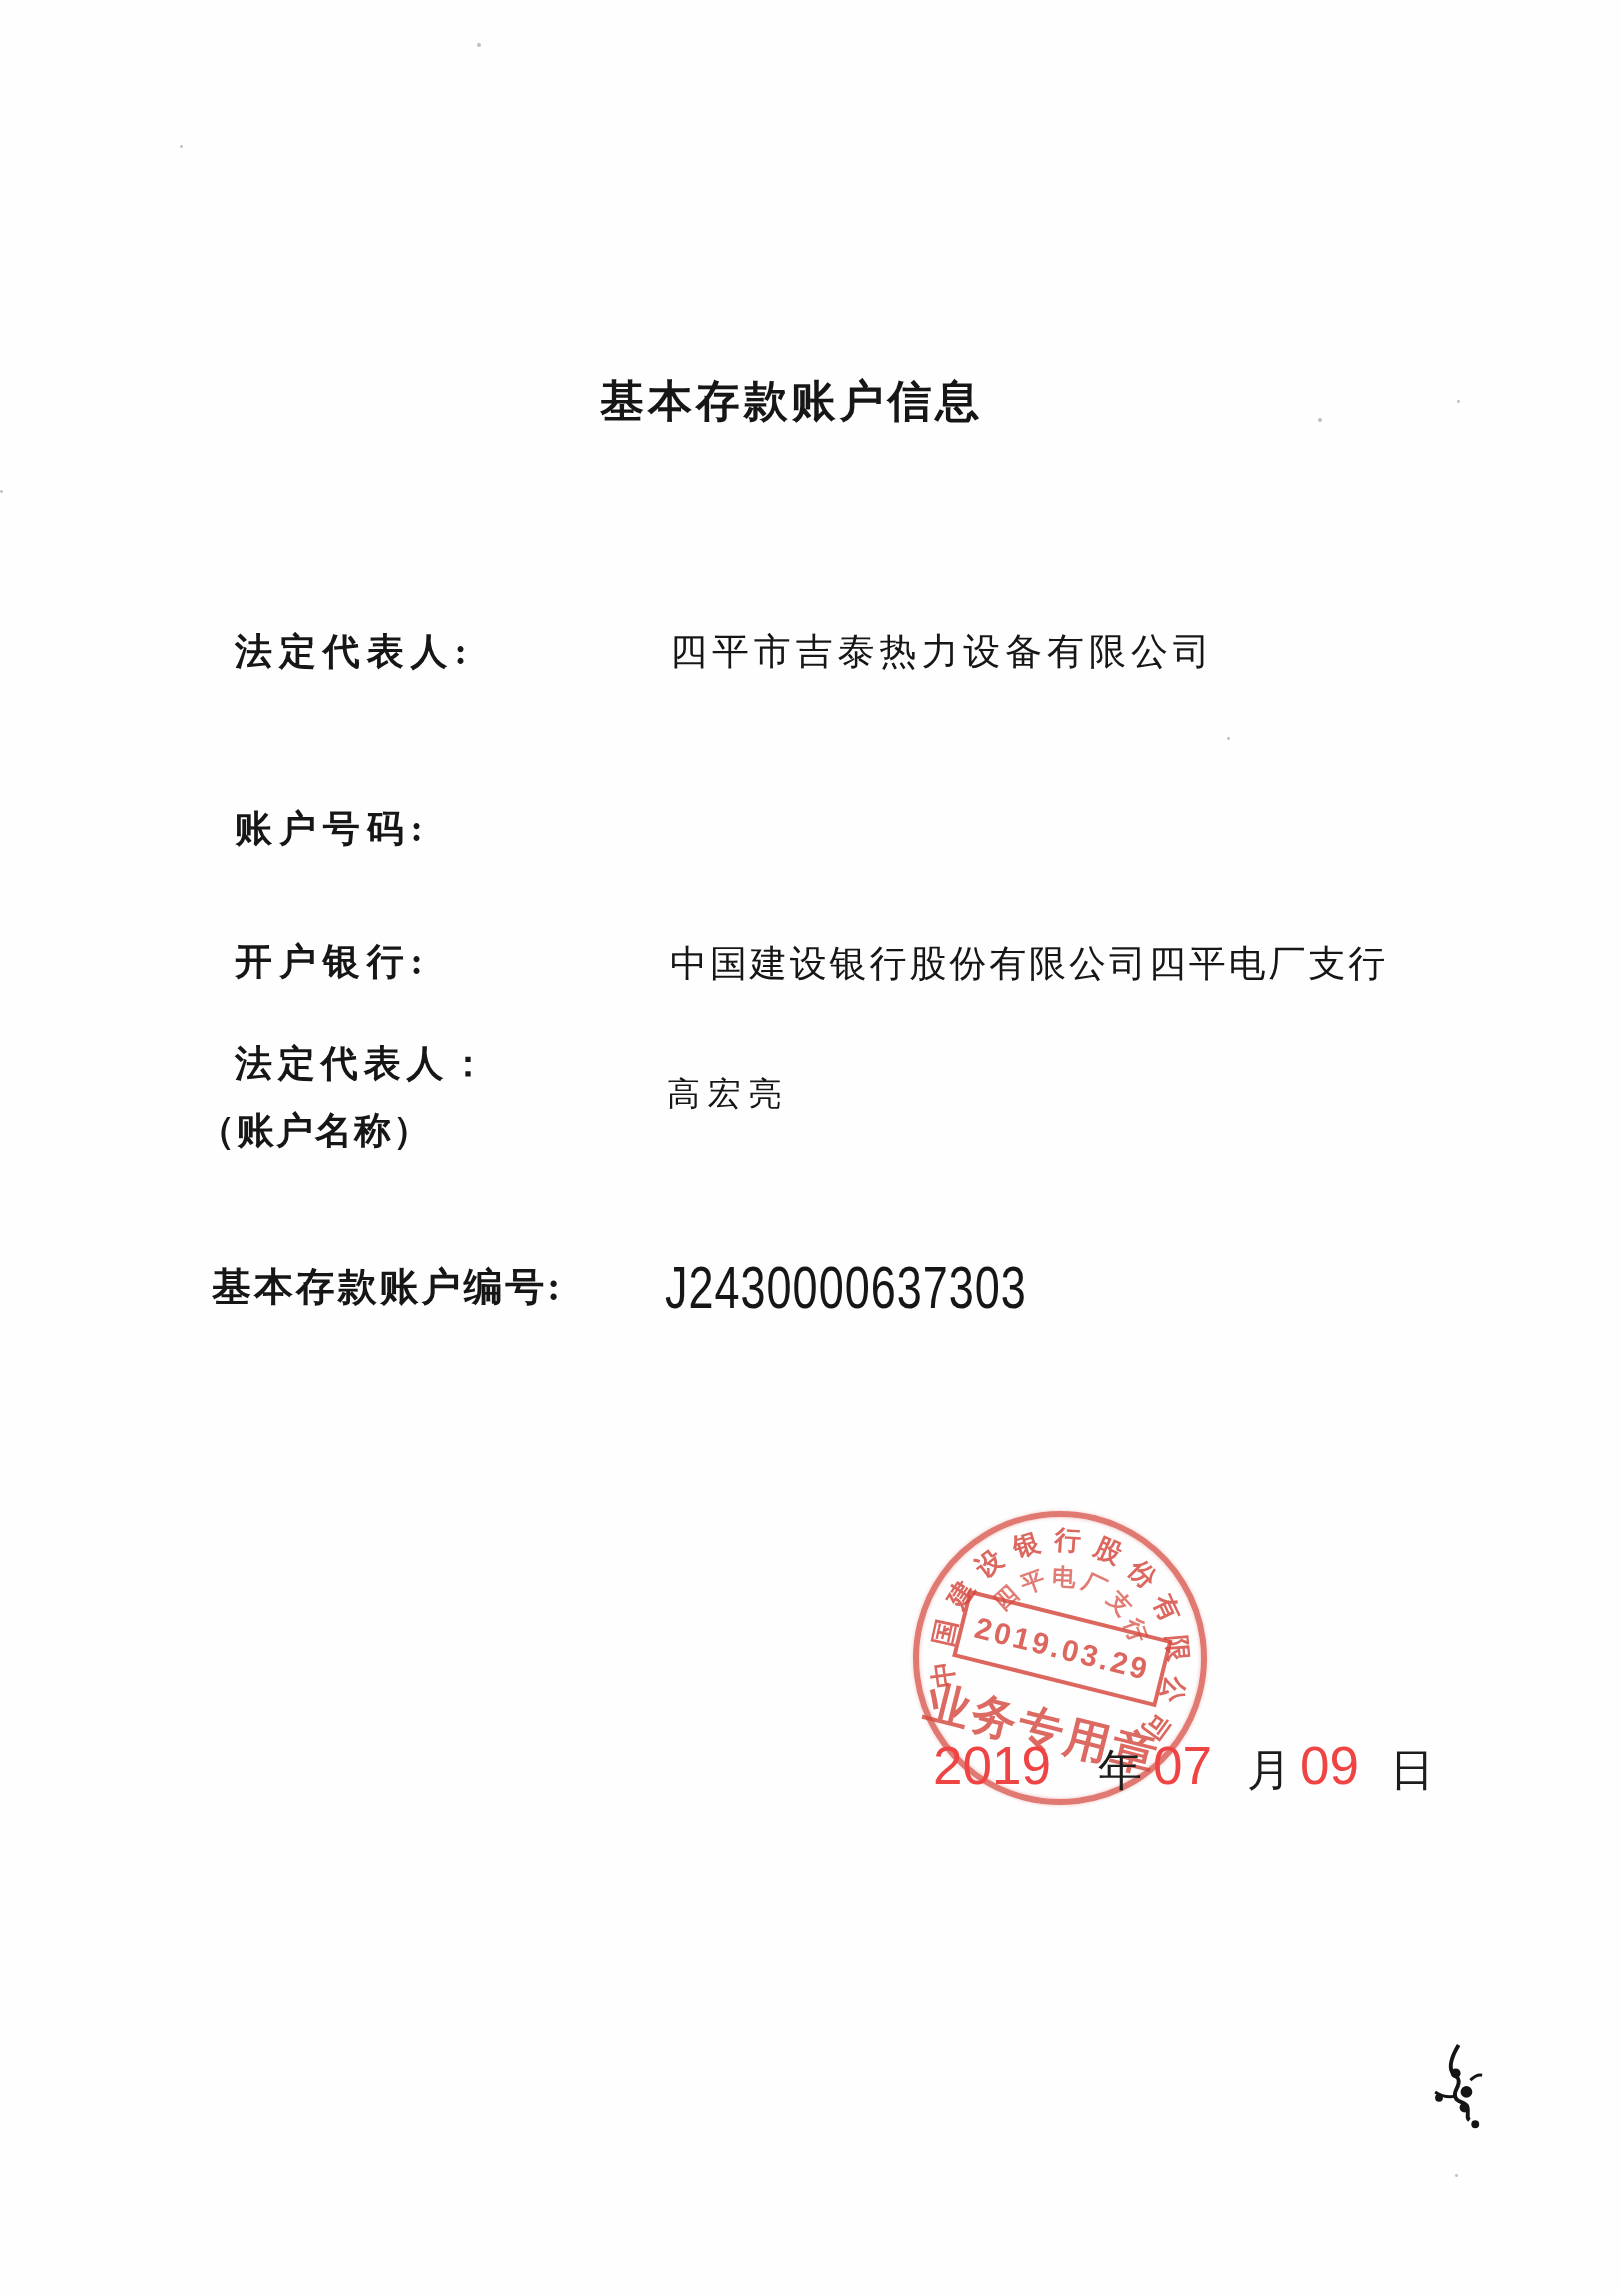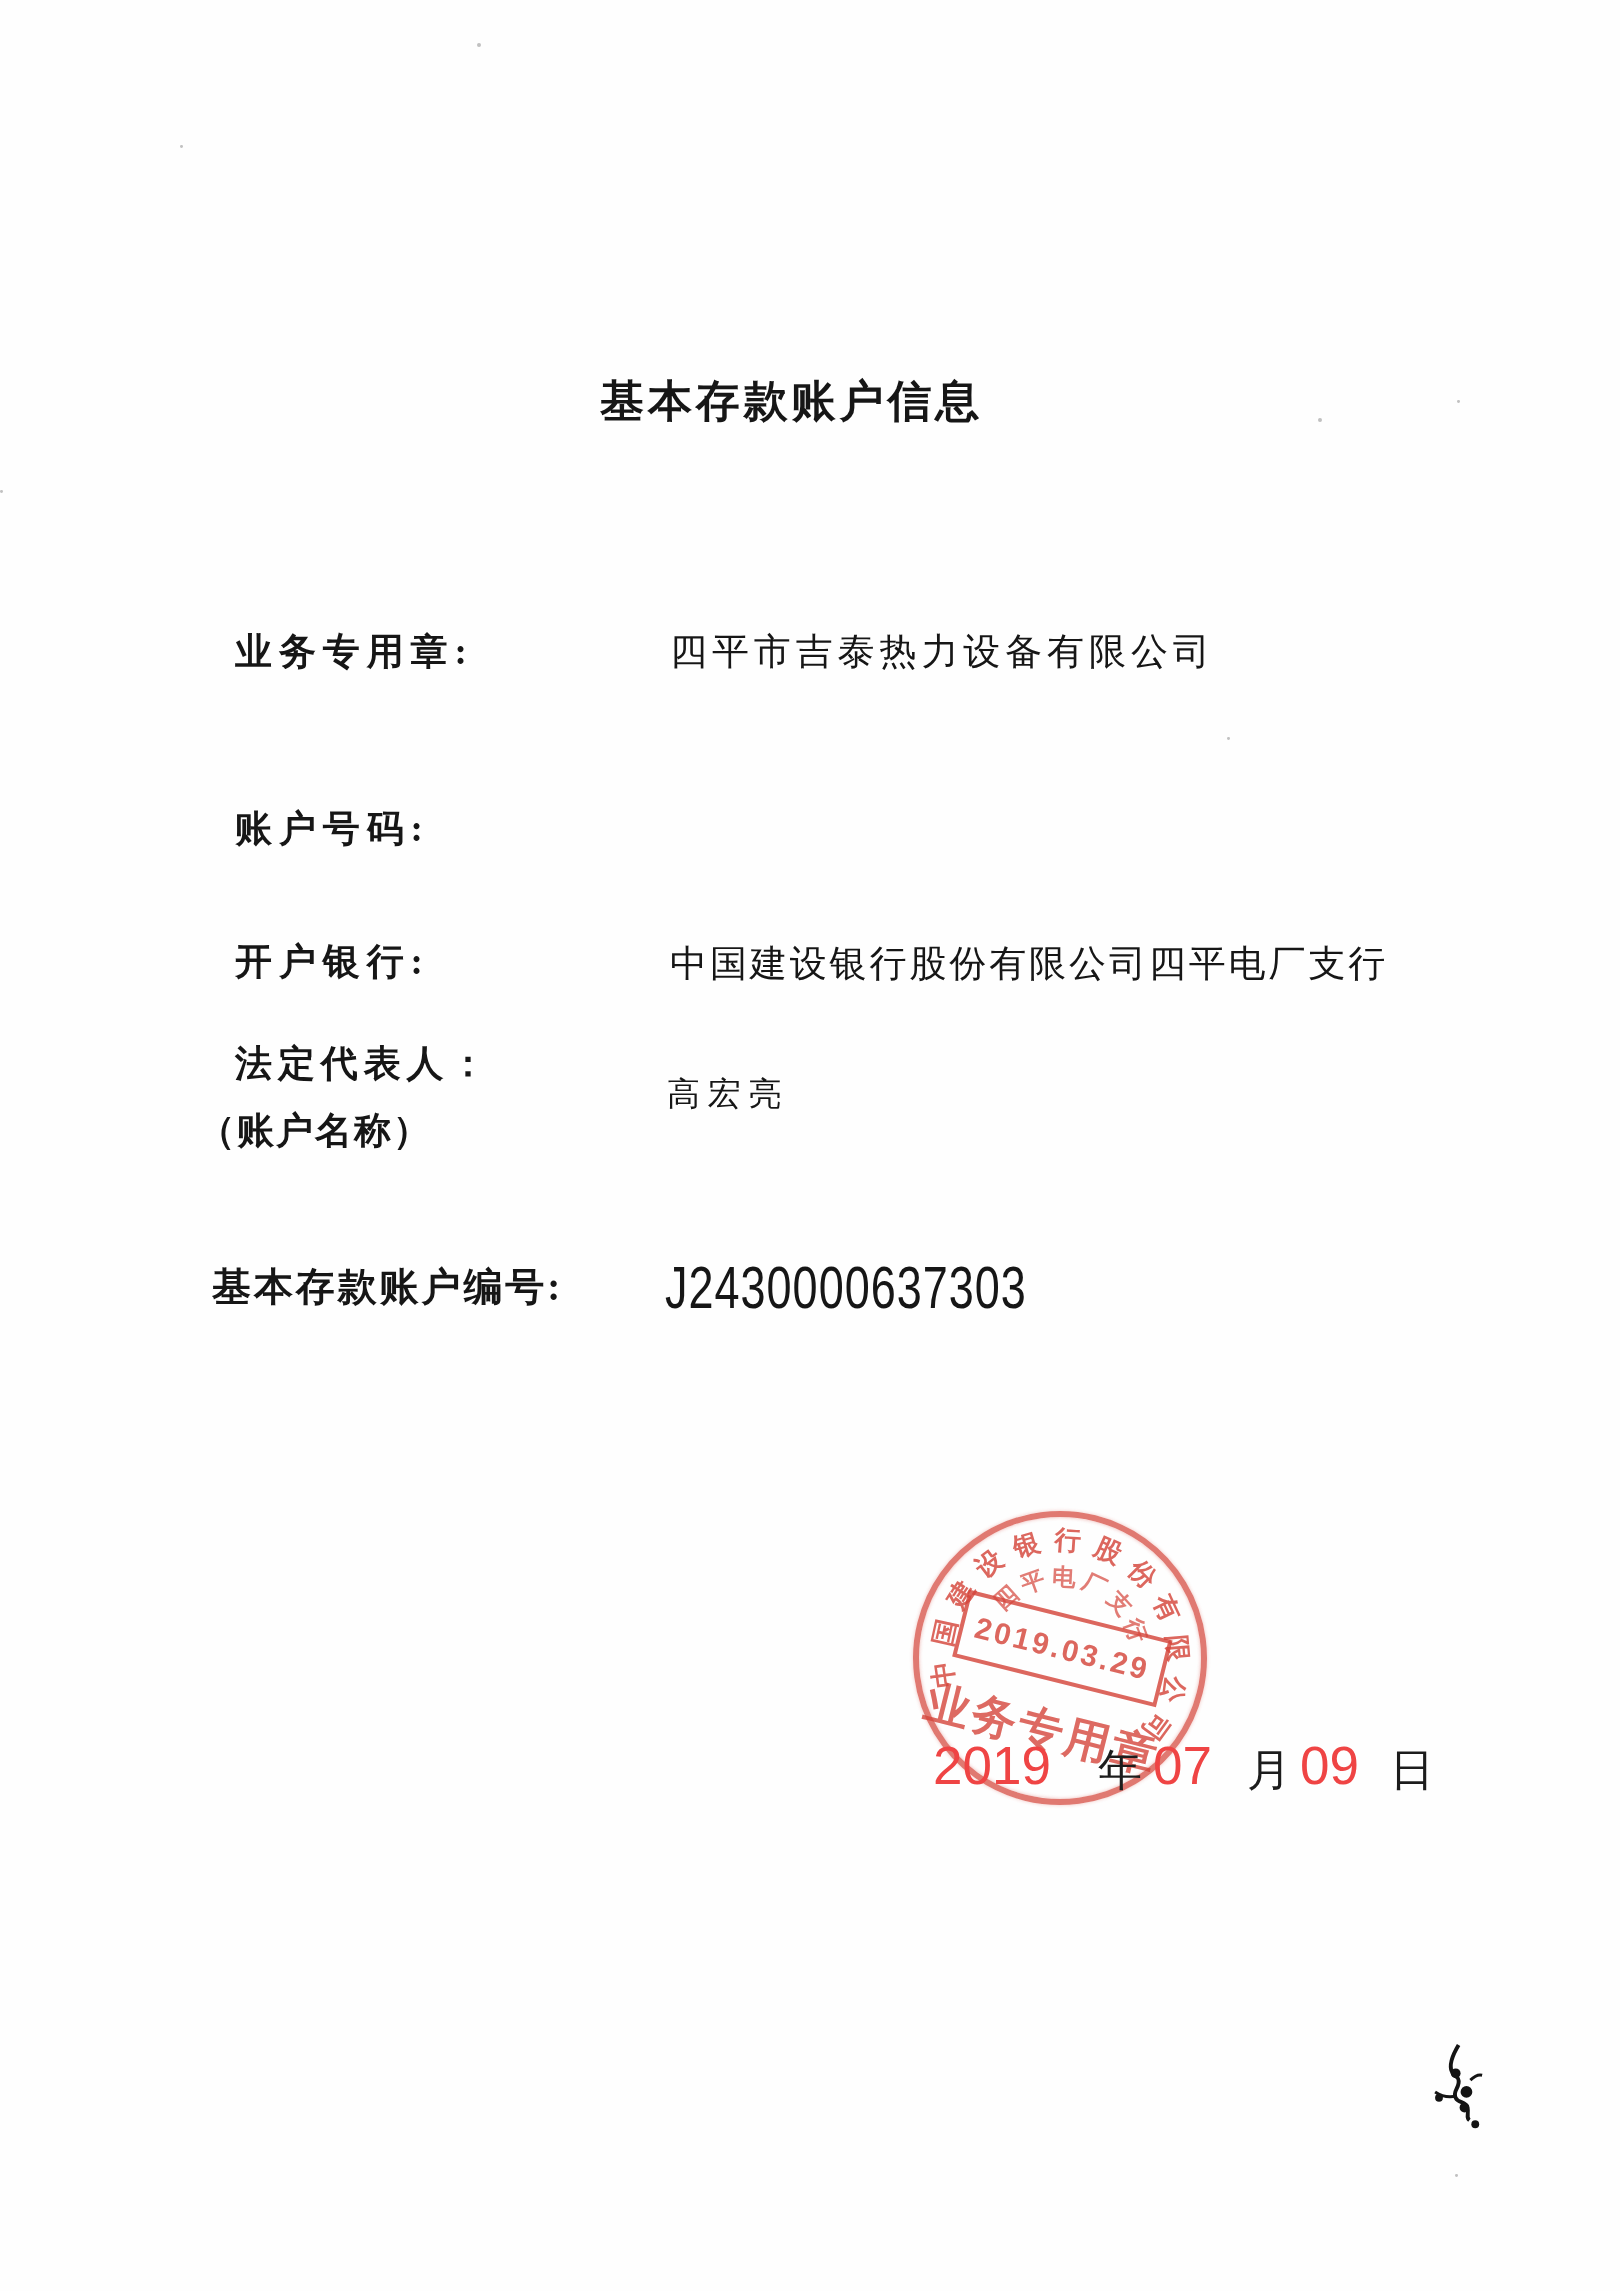--- a/index.html
+++ b/index.html
@@ -75,21 +75,21 @@
   .speck{position:absolute;background:#8e8e8e;border-radius:50%;opacity:.55;}
   .inkblot{position:absolute;left:1429px;top:2041px;z-index:2;}
 </style>
 </head>
 <body>
 
 <div class="page" style="--stamp: #d5463c;">
 
   <div class="abs doc-title">基本存款账户信息</div>
 
-  <div class="abs lbl r1-lbl">业务专用章:</div>
+  <div class="abs lbl r1-lbl">法定代表人:</div>
   <div class="abs val-cjk r1-val">四平市吉泰热力设备有限公司</div>
 
   <div class="abs lbl r2-lbl">账户号码:</div>
 
   <div class="abs lbl r3-lbl">开户银行:</div>
   <div class="abs val-cjk r3-val">中国建设银行股份有限公司四平电厂支行</div>
 
   <div class="abs lbl r4-lbl1">法定代表人：</div>
   <div class="abs lbl r4-lbl2">（账户名称）</div>
   <div class="abs val-cjk r4-val">高宏亮</div>

